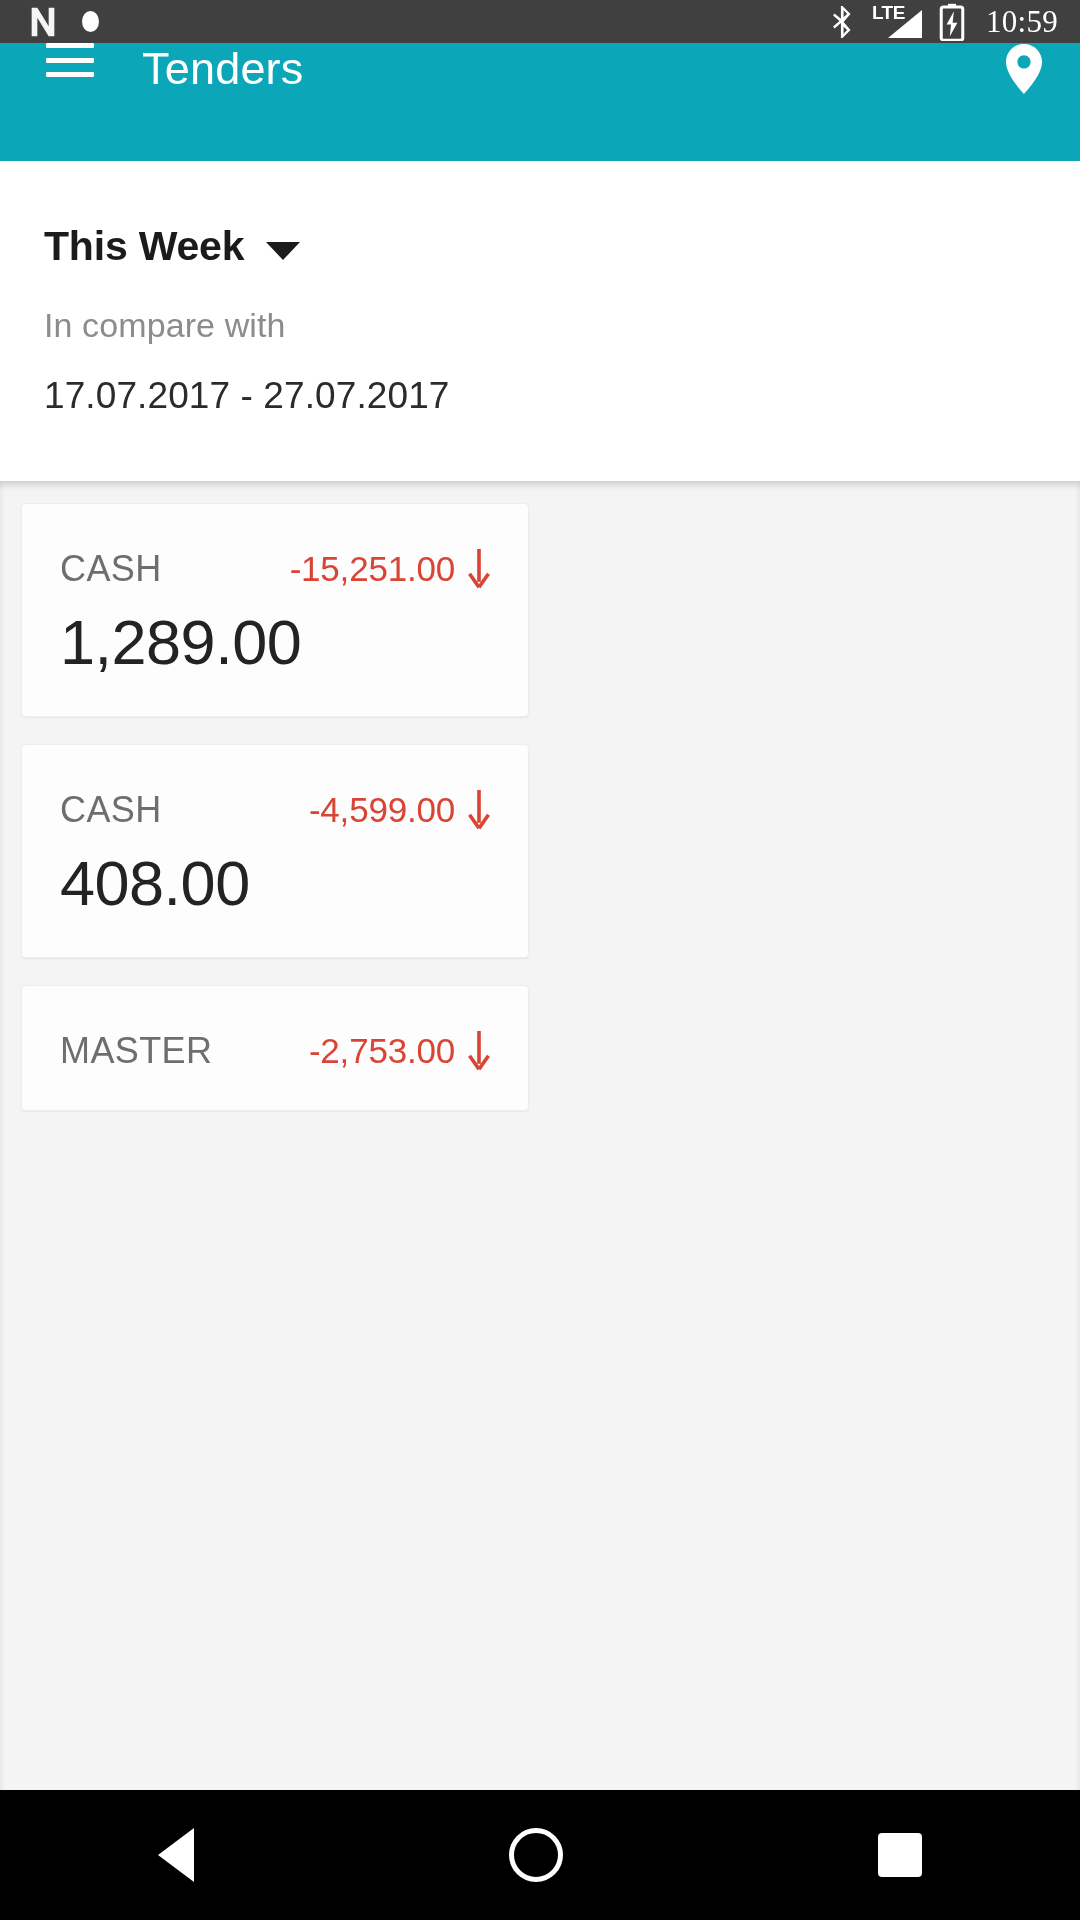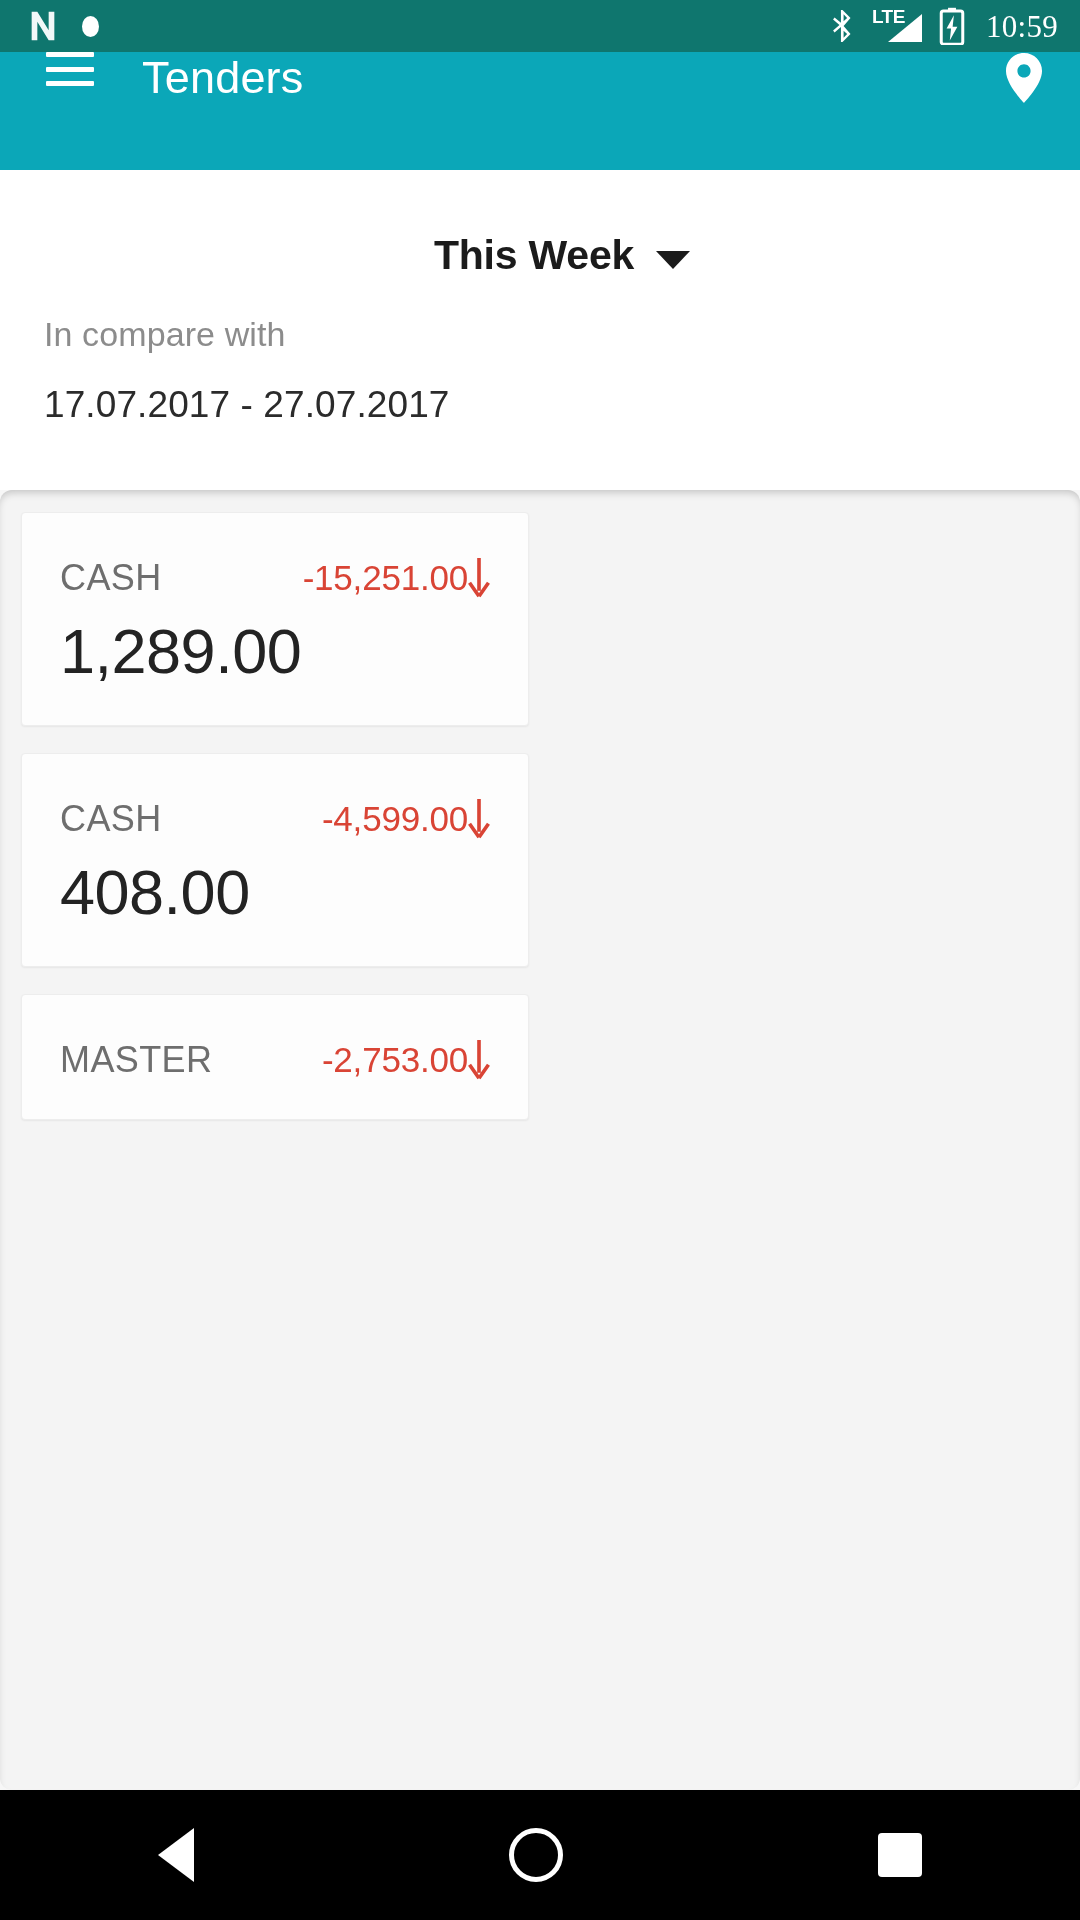--- a/index.html
+++ b/index.html
@@ -11,22 +11,22 @@
   }
   #phone {
     position:relative;
     width:1080px; height:1920px;
     background:#f7f7f7;
     display:flex; flex-direction:column;
   }
 
   
   .status-bar {
-    height:52px;
-    background:#0f766e;
+    height:43px;
+    background:#404040;
     display:flex; align-items:center;
     padding:0 22px 0 26px;
     flex:0 0 auto;
     color:#ffffff;
   }
   .status-left { display:flex; align-items:center; gap:22px; }
   .status-right { margin-left:auto; display:flex; align-items:center; gap:17px; }
 
   .n-logo { width:34px; height:34px; display:block; }
   .dot-icon { width:17px; height:21px; border-radius:50%; background:#ffffff; }
@@ -68,21 +68,21 @@
   .pin-icon { margin-left:auto; width:44px; height:52px; display:block; }
 
   
   .filter-panel {
     background:#ffffff;
     padding:62px 0 64px 44px;
     flex:0 0 auto;
     position:relative;
     z-index:2;
   }
-  .period-row { display:flex; align-items:center; gap:22px; cursor:pointer;justify-content:center; }
+  .period-row { display:flex; align-items:center; gap:22px; cursor:pointer; }
   .period-label {
     font-size:41px; font-weight:bold; color:#1b1b1b;
     letter-spacing:-0.2px;
   }
   .caret-down {
     width:0; height:0;
     border-left:17px solid transparent;
     border-right:17px solid transparent;
     border-top:18px solid #1b1b1b;
     margin-top:8px;
@@ -96,21 +96,20 @@
     font-size:37px; color:#2b2b2b; letter-spacing:0.1px;
   }
 
   
   .cards-area {
     flex:1 1 auto;
     background:#f4f4f4;
     box-shadow:inset 0 5px 9px -3px rgba(0,0,0,0.22);
     padding:22px 21px 0 21px;
     position:relative;
-    border-radius:12px;
   }
   .card-grid {
     display:flex; flex-wrap:wrap;
     gap:27px 29px;
     align-content:flex-start;
   }
   .card {
     width:508px;
     background:#fdfdfd;
     border:1px solid #ededed;
@@ -121,21 +120,21 @@
   .card-top {
     display:flex; align-items:center;
     justify-content:space-between;
     gap:12px;
   }
   .card-name {
     font-size:36px; color:#6e6e6e; letter-spacing:0.4px;
     white-space:nowrap;
   }
   .card-delta-wrap {
-    display:flex; align-items:center; 
+    display:flex; align-items:center; gap:13px;
     white-space:nowrap;
     text-align:center;
   }
   .card-delta {
     font-size:35px; color:#d94435; letter-spacing:-0.2px;
   }
   .arrow-down { width:22px; height:40px; display:block; flex:0 0 auto; }
   .card-value {
     margin-top:16px;
     font-size:63px; color:#232323;

